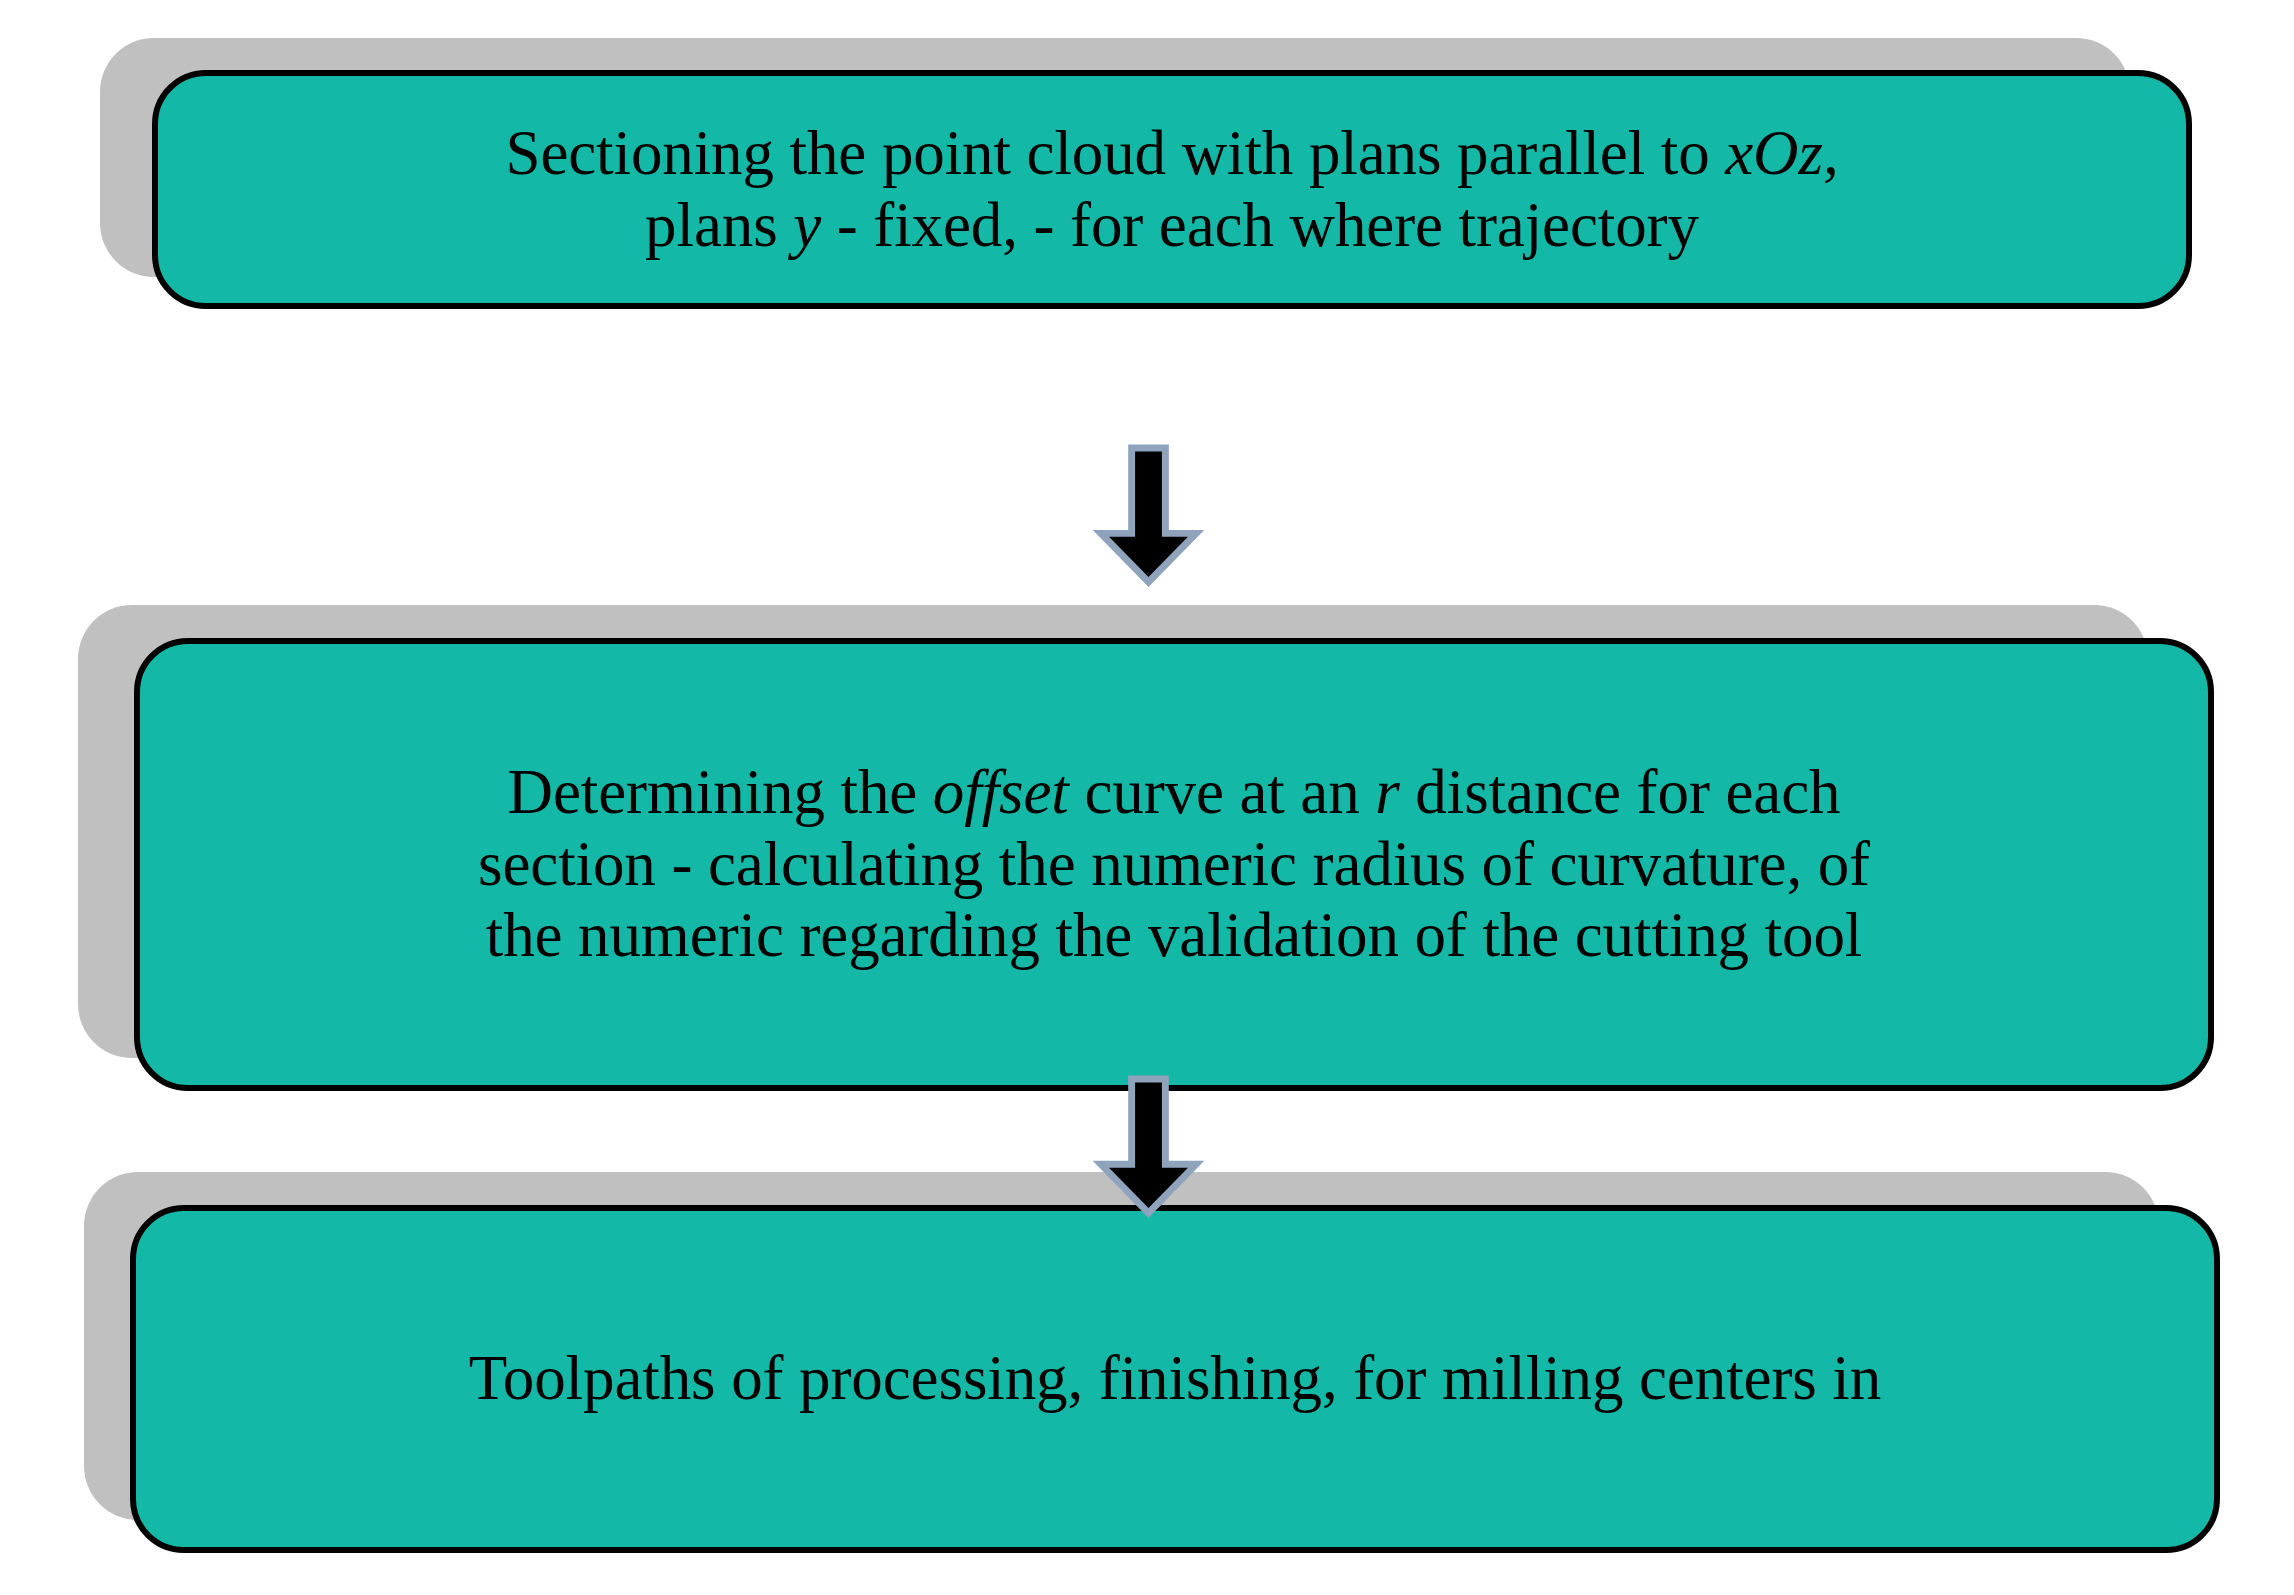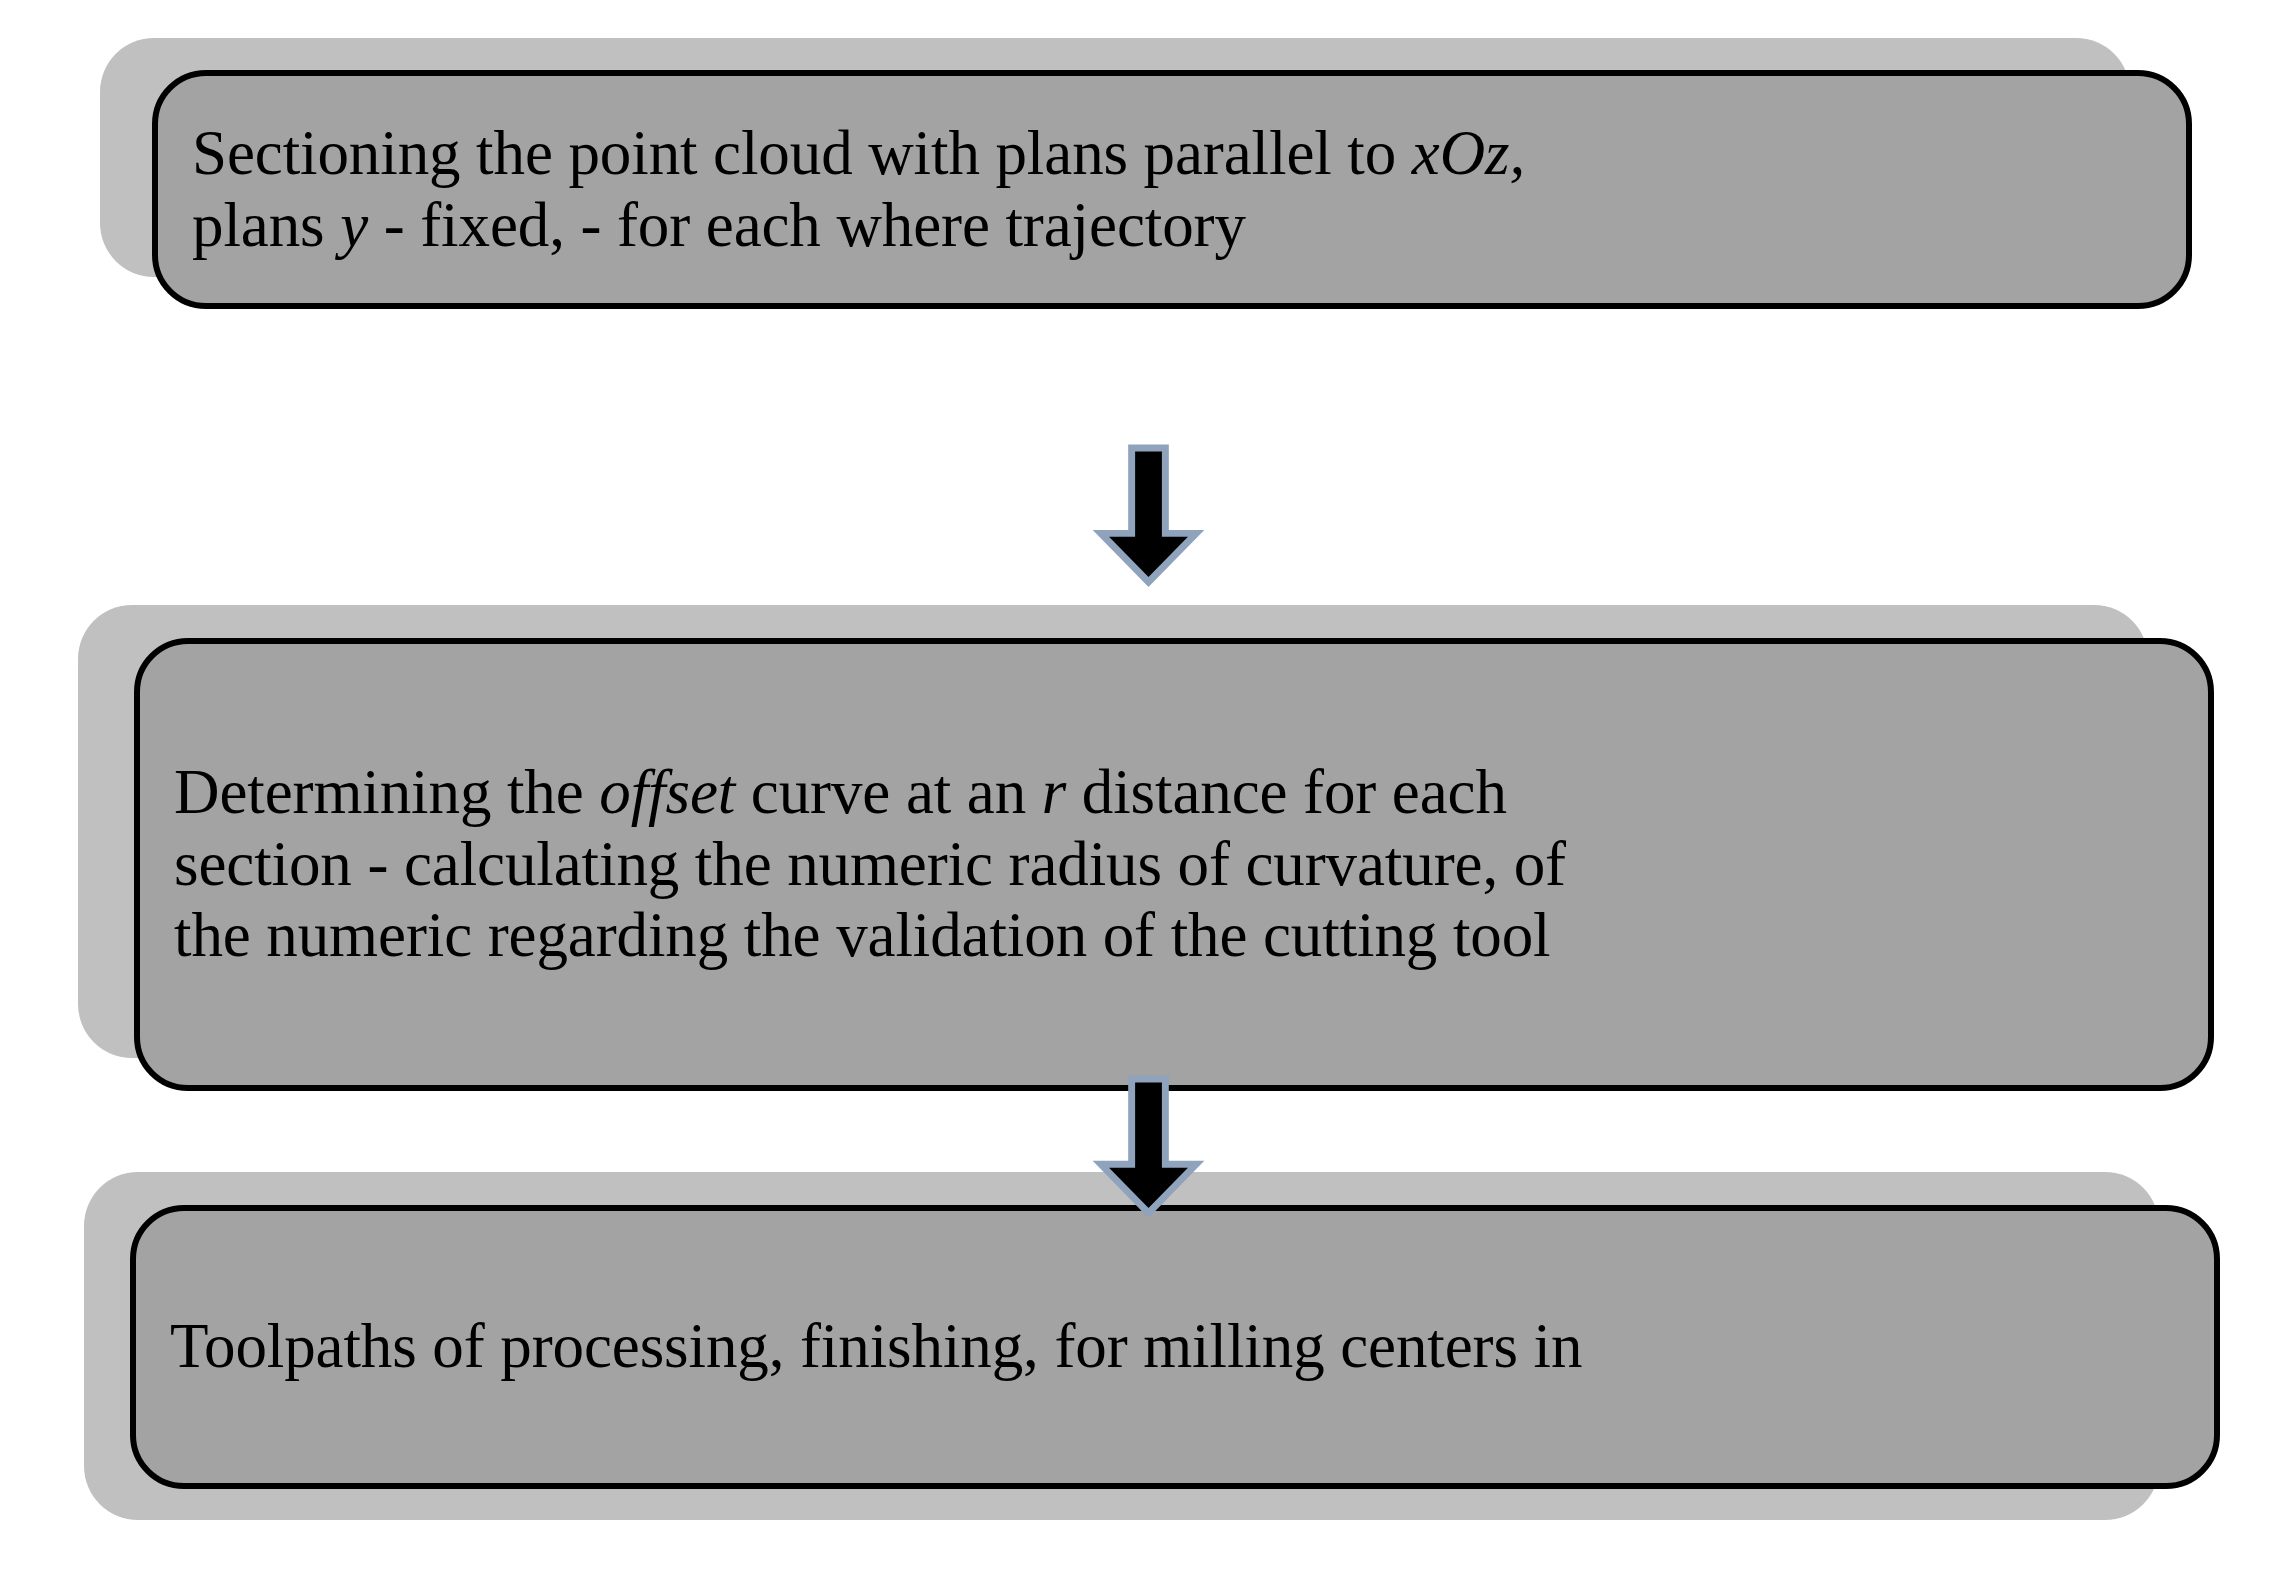--- a/index.html
+++ b/index.html
@@ -24,28 +24,29 @@
     position: absolute;
   }
   .node-shadow {
     position: absolute;
     background: #c0c0c0;
     border-radius: 54px;
     z-index: 1;
   }
   .node-box {
     position: absolute;
-    background: #a3a3a3;
+    background: #14b8a6;
     border: 6px solid #000000;
     border-radius: 54px;
     box-sizing: border-box;
     z-index: 2;
     display: flex;
     align-items: center;
     justify-content: center;
+    text-align: center;
   }
   .node-text {
     display: block;
     width: 100%;
     padding: 0 34px;
     box-sizing: border-box;
     font-size: 63px;
     line-height: 1.14;
     color: #000000;
     letter-spacing: -0.1px;
@@ -90,19 +91,19 @@
   </div>
 
   <div class="connector" style="left:1091px; top:1077px;">
     <svg width="115" height="139" viewBox="0 0 116 140">
       <path d="M 41 2 L 75 2 L 75 88 L 106 88 L 58 137 L 10 88 L 41 88 Z" fill="#000000" stroke="#8fa3bd" stroke-width="7" stroke-linejoin="miter"></path>
     </svg>
   </div>
 
   <div class="node" style="left:84px; top:1172px; width:2149px; height:418px;">
     <div class="node-shadow" style="left:0px; top:0px; width:2075px; height:348px;"></div>
-    <div class="node-box" style="left:46px; top:33px; width:2090px; height:284px;">
+    <div class="node-box" style="left:46px; top:33px; width:2090px; height:348px;">
       <span class="node-text"><span>Toolpaths of processing, finishing, for milling centers in</span><br></span>
     </div>
   </div>
 
 </div>
 
 
 </body></html>

